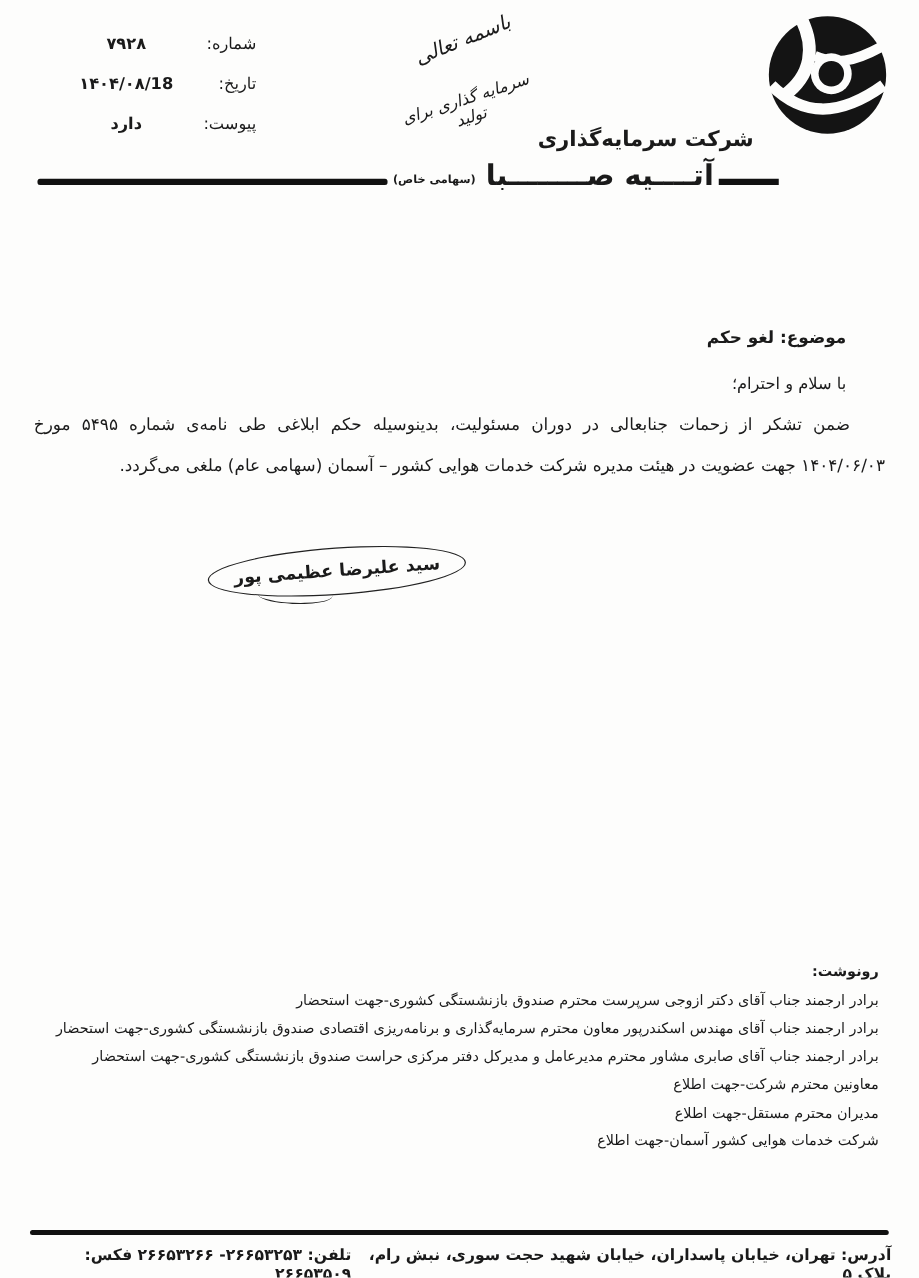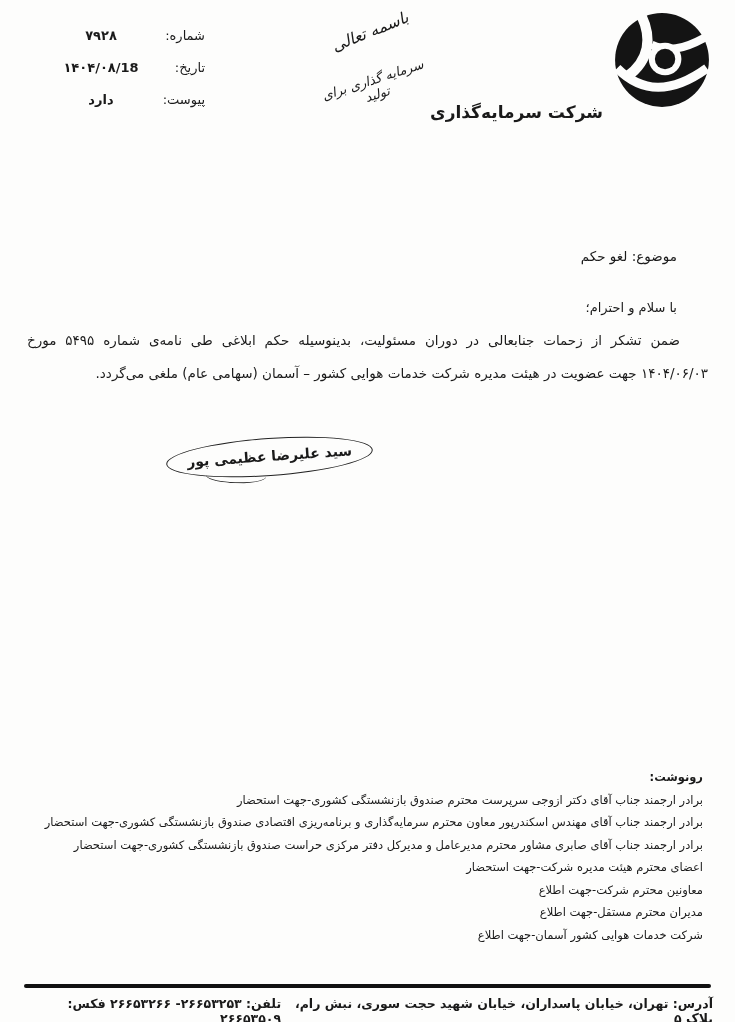--- a/index.html
+++ b/index.html
@@ -28,21 +28,21 @@
   
   .company-line1{position:absolute;top:102px;right:132px;font-size:17px;font-weight:bold;}
   .divider-row{position:absolute;top:128px;left:30px;right:112px;display:flex;direction:rtl;align-items:flex-end;}
   .divider-short{width:48px;height:5px;background:#111;margin-bottom:9px;}
   .company-name{font-size:23px;font-weight:bold;white-space:nowrap;padding:0 4px;line-height:26px;}
   .company-type{font-size:9px;font-weight:bold;vertical-align:2px;}
   .divider-long{flex:1;height:5px;background:#111;margin-bottom:9px;border-radius:2px;}
 
   
   .recipient{position:absolute;top:196px;right:58px;font-size:13.5px;font-weight:bold;}
-  .subject{position:absolute;top:248px;right:58px;font-size:13.5px;font-weight:normal;}
+  .subject{position:absolute;top:262px;right:58px;font-size:13.5px;font-weight:bold;}
   .salutation{position:absolute;top:300px;right:58px;font-size:13px;text-align:center;}
   .bodytext{position:absolute;top:324px;right:27px;left:27px;font-size:13.5px;
     line-height:33px;text-align:justify;text-indent:28px;}
 
   
   .sig{position:absolute;top:438px;left:140px;width:260px;text-align:center;}
   .sig-oval{display:inline-block;border:1.6px solid #222;border-radius:50%;
     padding:7px 20px 10px;transform:rotate(-4deg);position:relative;}
   .sig-oval:after{content:"";position:absolute;bottom:-6px;left:38px;width:60px;height:14px;
     border-bottom:1.6px solid #222;border-radius:0 0 60% 40%;transform:rotate(8deg);}
@@ -88,37 +88,44 @@
       <circle cx="50" cy="50" r="46" fill="#141414"></circle>
       <path d="M30 7 C 40 28 38 50 16 66" stroke="#fdfdfc" stroke-width="10" fill="none"></path>
       <path d="M6 58 C 30 82 58 84 94 58" stroke="#fdfdfc" stroke-width="9" fill="none"></path>
       <path d="M92 28 C 70 40 56 42 40 35" stroke="#fdfdfc" stroke-width="8" fill="none"></path>
       <circle cx="53" cy="49" r="16" fill="#fdfdfc"></circle>
       <circle cx="53" cy="49" r="10" fill="#141414"></circle>
     </svg>
   </div>
 
   <div class="company-line1">شرکت سرمایه‌گذاری</div>
+  <div class="divider-row">
+    <div class="divider-short"></div>
+    <div class="company-name">
+      <span>آتــــیه صــــــــبا</span>
+      <span class="company-type">(سهامی خاص)</span>
+    </div>
+    <div class="divider-long"></div>
+  </div>
 
   <div class="subject">موضوع: لغو حکم</div>
   <div class="salutation">با سلام و احترام؛</div>
   <div class="bodytext">ضمن تشکر از زحمات جنابعالی در دوران مسئولیت، بدینوسیله حکم ابلاغی طی نامه‌ی شماره ۵۴۹۵ مورخ ۱۴۰۴/۰۶/۰۳ جهت عضویت در هیئت مدیره شرکت خدمات هوایی کشور – آسمان (سهامی عام) ملغی می‌گردد.</div>
 
   <div class="sig">
     <span class="sig-oval">
       <span class="sig-name">سید علیرضا عظیمی پور</span>
     </span>
   </div>
 
   <div class="cc">
     <div class="cc-label">رونوشت:</div>
     <div class="cc-item">برادر ارجمند جناب آقای دکتر ازوجی سرپرست محترم صندوق بازنشستگی کشوری-جهت استحضار</div>
     <div class="cc-item">برادر ارجمند جناب آقای مهندس اسکندرپور معاون محترم سرمایه‌گذاری و برنامه‌ریزی اقتصادی صندوق بازنشستگی کشوری-جهت استحضار</div>
     <div class="cc-item">برادر ارجمند جناب آقای صابری مشاور محترم مدیرعامل و مدیرکل دفتر مرکزی حراست صندوق بازنشستگی کشوری-جهت استحضار</div>
-    <div class="cc-item">اعضای محترم هیئت مدیره شرکت-جهت استحضار</div>
     <div class="cc-item">معاونین محترم شرکت-جهت اطلاع</div>
     <div class="cc-item">مدیران محترم مستقل-جهت اطلاع</div>
     <div class="cc-item">شرکت خدمات هوایی کشور آسمان-جهت اطلاع</div>
   </div>
 
   <div class="footer-line"></div>
   <div class="footer">
     <span class="address">آدرس: تهران، خیابان پاسداران، خیابان شهید حجت سوری، نبش رام، پلاک ۵</span>
     <span class="phone">تلفن: ۲۶۶۵۳۲۵۳- ۲۶۶۵۳۲۶۶   فکس: ۲۶۶۵۳۵۰۹</span>
   </div>

